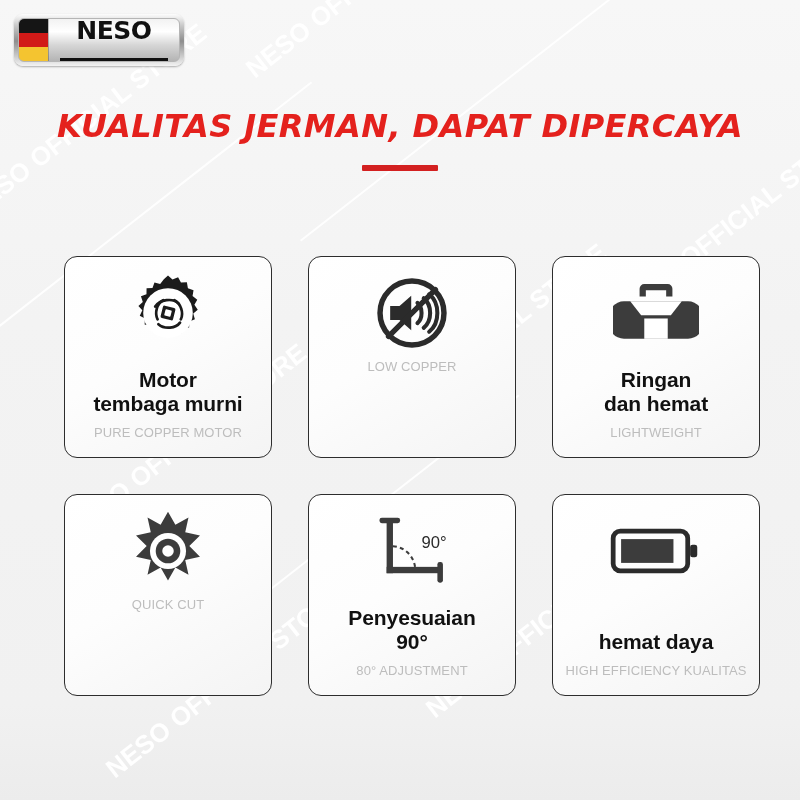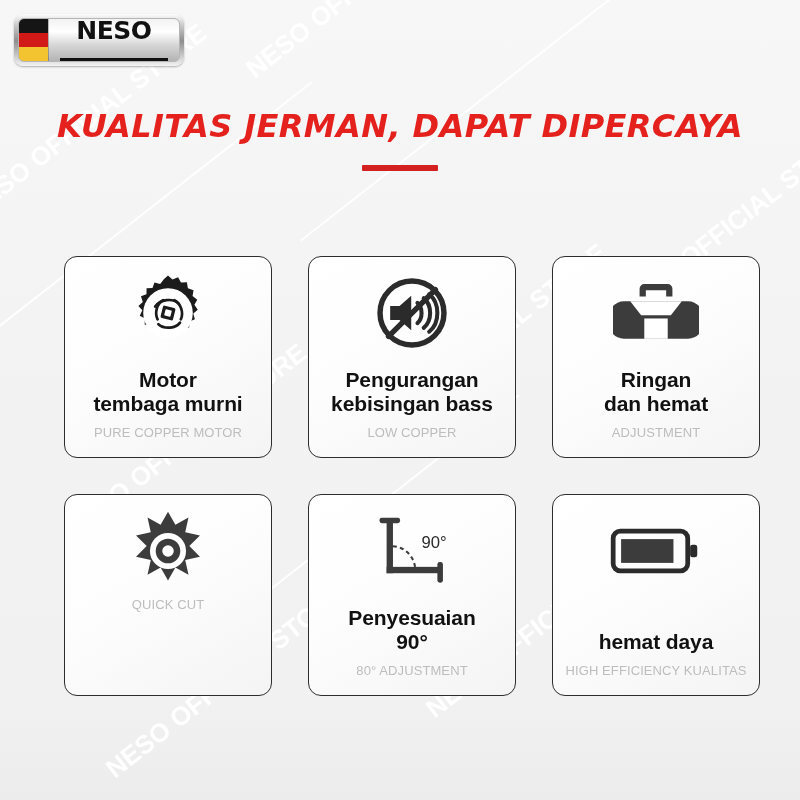--- a/index.html
+++ b/index.html
@@ -282,45 +282,39 @@
           <circle cx="50" cy="50" r="41" fill="none" stroke="#2b2b2b" stroke-width="7"></circle>
           <path d="M22 41 h12 l15-13 v44 l-15-13 H22 z" fill="#2b2b2b"></path>
           <g fill="none" stroke="#2b2b2b" stroke-width="5.2" stroke-linecap="round">
             <path d="M57 37 C64 43, 64 57, 57 63"></path>
             <path d="M65 31 C76 40, 76 60, 65 69"></path>
             <path d="M72 26 C86 37, 86 63, 72 74"></path>
           </g>
           <line x1="20" y1="80" x2="80" y2="20" stroke="#2b2b2b" stroke-width="7" stroke-linecap="round"></line>
         </svg>
       </div>
-      <div class="card-title">
-        <span>
-          <span>Pengurangan</span><br>
-          <span>kebisingan bass</span>
-        </span>
-      </div>
       <div class="card-sub">LOW COPPER</div>
     </div>
 
     <div class="card">
       <div class="card-icon">
         <svg width="86" height="72" viewBox="0 0 110 90" aria-hidden="true">
           <path d="M40 8 h30 a6 6 0 0 1 6 6 v10 h-8 v-8 h-26 v8 h-8 v-10 a6 6 0 0 1 6 -6 z" fill="#3c3c3c"></path>
           <path d="M14 30 h82 a14 16 0 0 1 0 48 h-82 a14 16 0 0 1 0 -48 z" fill="#3c3c3c"></path>
           <path d="M22 30 h66 l-14 18 h-38 z" fill="#ffffff"></path>
           <rect x="40" y="52" width="30" height="26" fill="#ffffff"></rect>
         </svg>
       </div>
       <div class="card-title">
         <span>
           <span>Ringan</span><br>
           <span>dan hemat</span>
         </span>
       </div>
-      <div class="card-sub">ADJUSTMENT</div>
+      <div class="card-sub">LIGHTWEIGHT</div>
     </div>
 
     <div class="card">
       <div class="card-icon">
         <svg width="82" height="82" viewBox="0 0 100 100" aria-hidden="true">
           <path d="M50 2 l9 16 16-9 -4 18 18 4 -13 13 13 13 -18 4 4 18 -16-9 -9 16 -9-16 -16 9 4-18 -18-4 13-13 -13-13 18-4 -4-18 16 9z" fill="#3c3c3c"></path>
           <circle cx="50" cy="50" r="22" fill="#ffffff"></circle>
           <circle cx="50" cy="50" r="15" fill="#3c3c3c"></circle>
           <circle cx="50" cy="50" r="7" fill="#ffffff"></circle>
         </svg>

